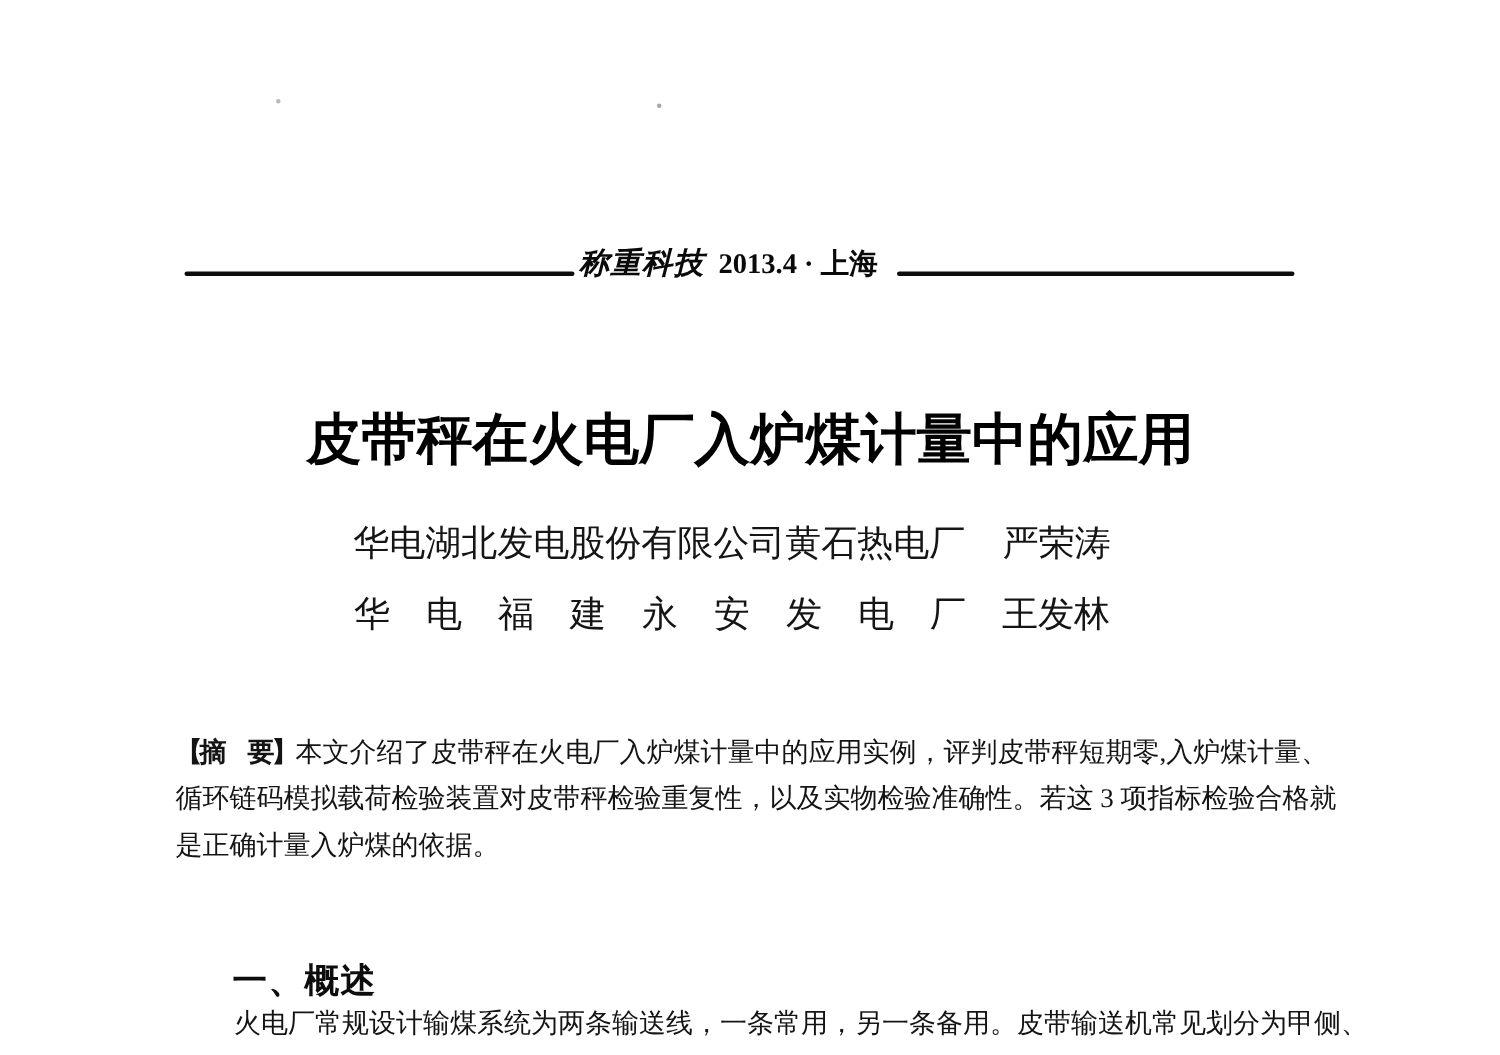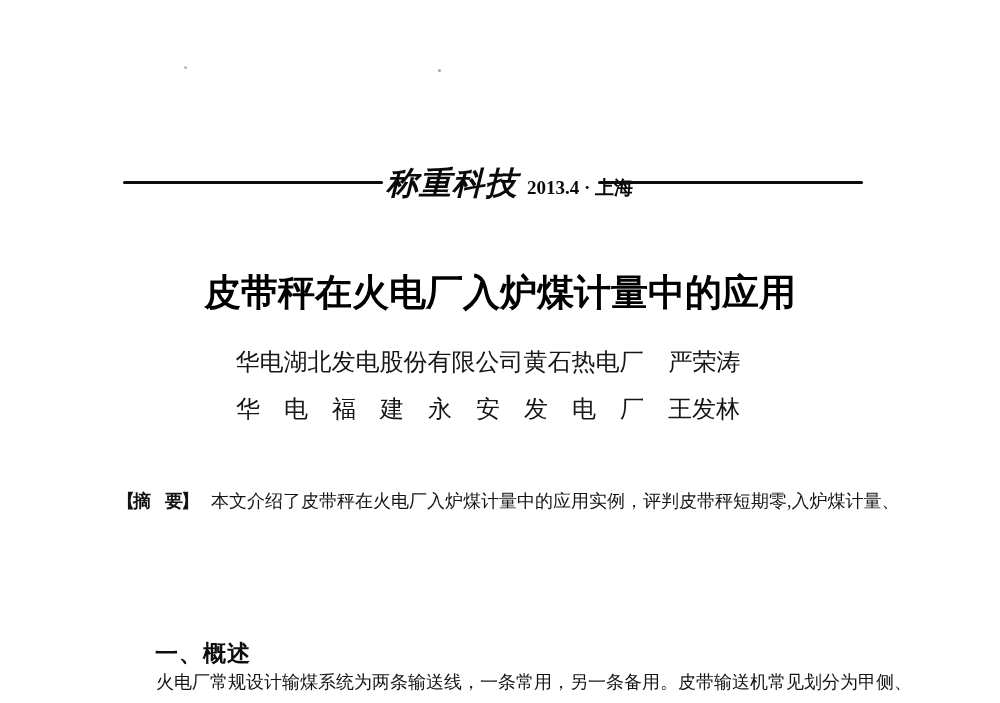--- a/index.html
+++ b/index.html
@@ -40,21 +40,21 @@
     left: 386px;
     top: 162px;
     width: 215px;
     height: 34px;
     white-space: nowrap;
   }
   .journal-name {
     font-family: "Liberation Serif", serif;
     font-weight: bold;
     font-style: italic;
-    font-size: 32px;
+    font-size: 20px;
     letter-spacing: 1px;
     color: #0a0a0a;
   }
   .journal-issue {
     font-family: "Liberation Serif", serif;
     font-weight: bold;
     font-size: 19px;
     margin-left: 5px;
     color: #0a0a0a;
   }
@@ -99,21 +99,20 @@
   .abs-line {
     height: 31px;
     line-height: 31px;
     white-space: pre;
   }
   .block-label {
     font-family: "Liberation Sans", sans-serif;
     font-weight: bold;
     font-size: 18px;
     letter-spacing: -2px;
-    margin-right: 14px;
     white-space: pre;
   }
   .kw-text { white-space: pre; }
 
   .section-heading {
     position: absolute;
     left: 155px;
     top: 642px;
     font-family: "Liberation Sans", sans-serif;
     font-weight: bold;
@@ -153,18 +152,20 @@
 
   <div class="authors authors-1">
     <span>华电湖北发电股份有限公司黄石热电厂</span><span class="author-name">严荣涛</span>
   </div>
   <div class="authors authors-2">
     <span class="affil-spaced">华电福建永安发电厂</span><span>王发林</span>
   </div>
 
   <div class="abstract-block">
     <div class="abs-line"><span class="block-label">【摘　要】</span><span>本文介绍了皮带秤在火电厂入炉煤计量中的应用实例，评判皮带秤短期零,入炉煤计量、</span></div>
+    <div class="abs-line"><span>循环链码模拟载荷检验装置对皮带秤检验重复性，以及实物检验准确性。若这 3 项指标检验合格就</span></div>
+    <div class="abs-line"><span>是正确计量入炉煤的依据。</span></div>
   </div>
 
   <div class="section-heading">一、概述</div>
   <div class="paragraph">火电厂常规设计输煤系统为两条输送线，一条常用，另一条备用。皮带输送机常见划分为甲侧、</div>
 
 </div>
 
 </body></html>

